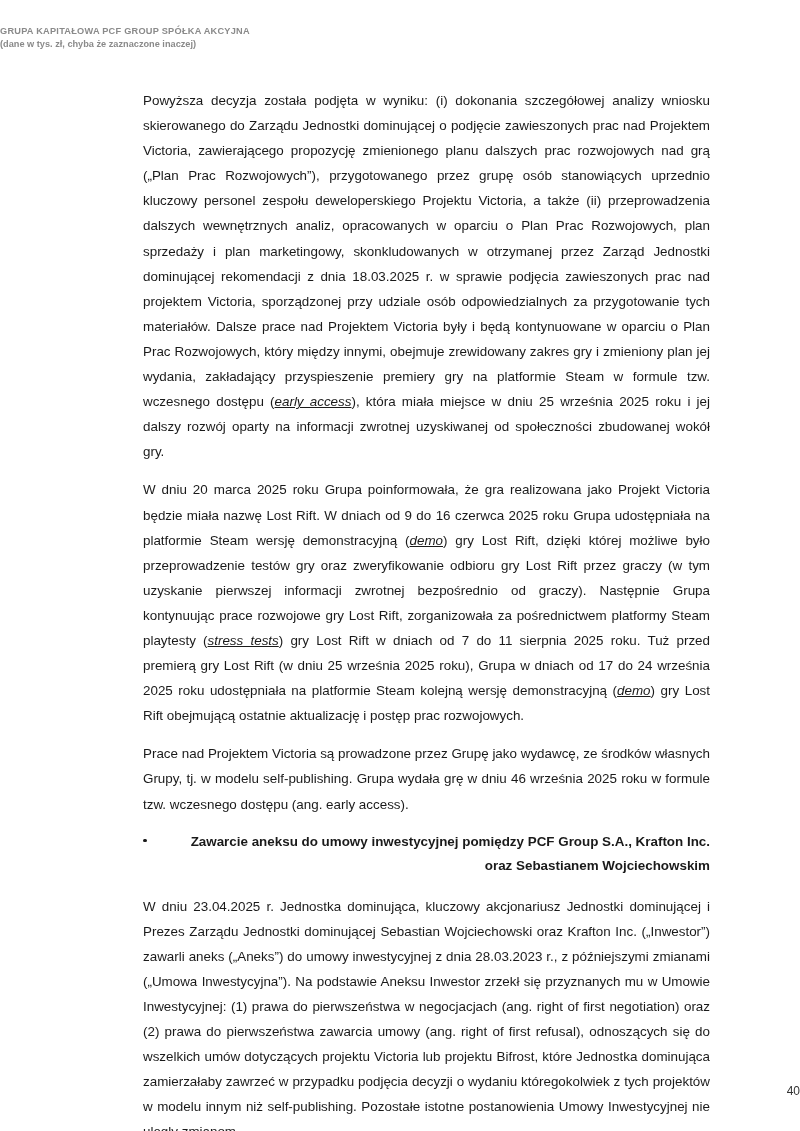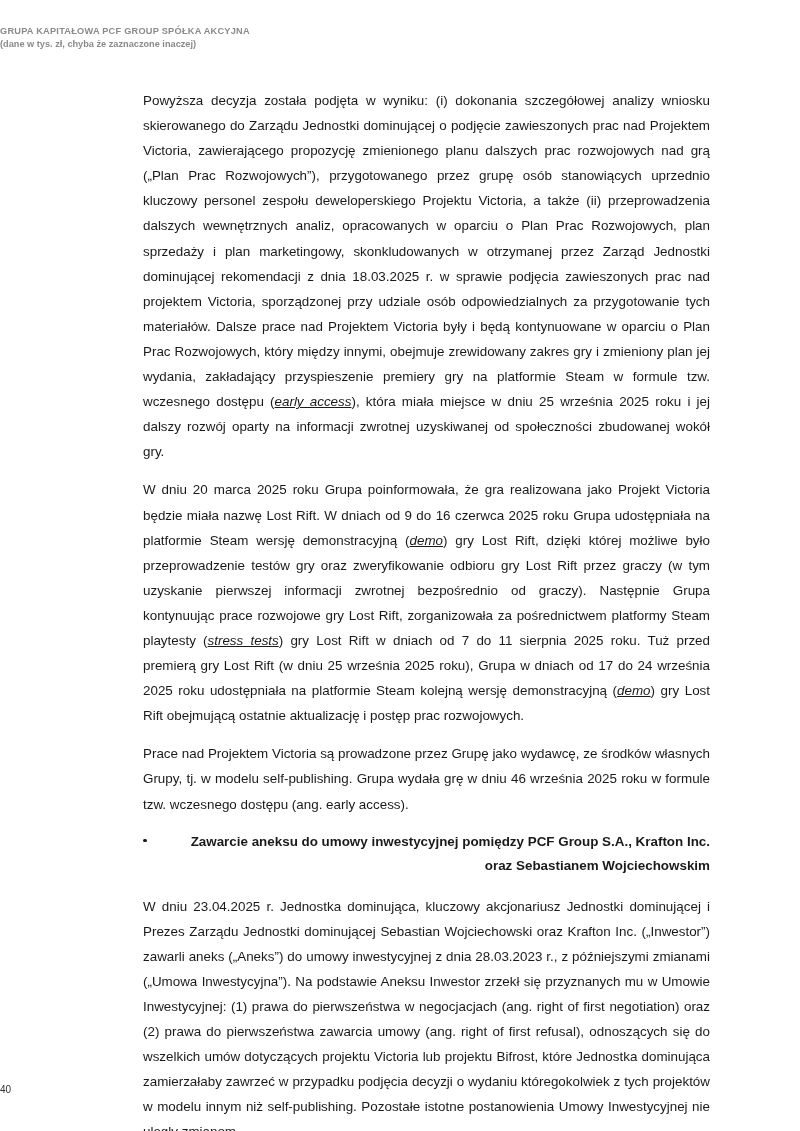--- a/index.html
+++ b/index.html
@@ -88,22 +88,22 @@
   .spacer-after-bullet { height: 3px; }
 
   em { font-style: italic; text-decoration: underline; }
 
   
   .page-number {
     position: absolute;
     left: 0;
     right: 0;
     top: 1084px;
-    text-align: left;
-    font-size: 10px;
+    text-align: right;
+    font-size: 12px;
     color: #333333;
   }
 </style>
 </head>
 <body>
 
 <div class="page">
 
   <div class="doc-header">
     <div class="hdr-line1">GRUPA KAPITAŁOWA PCF GROUP SPÓŁKA AKCYJNA</div>

